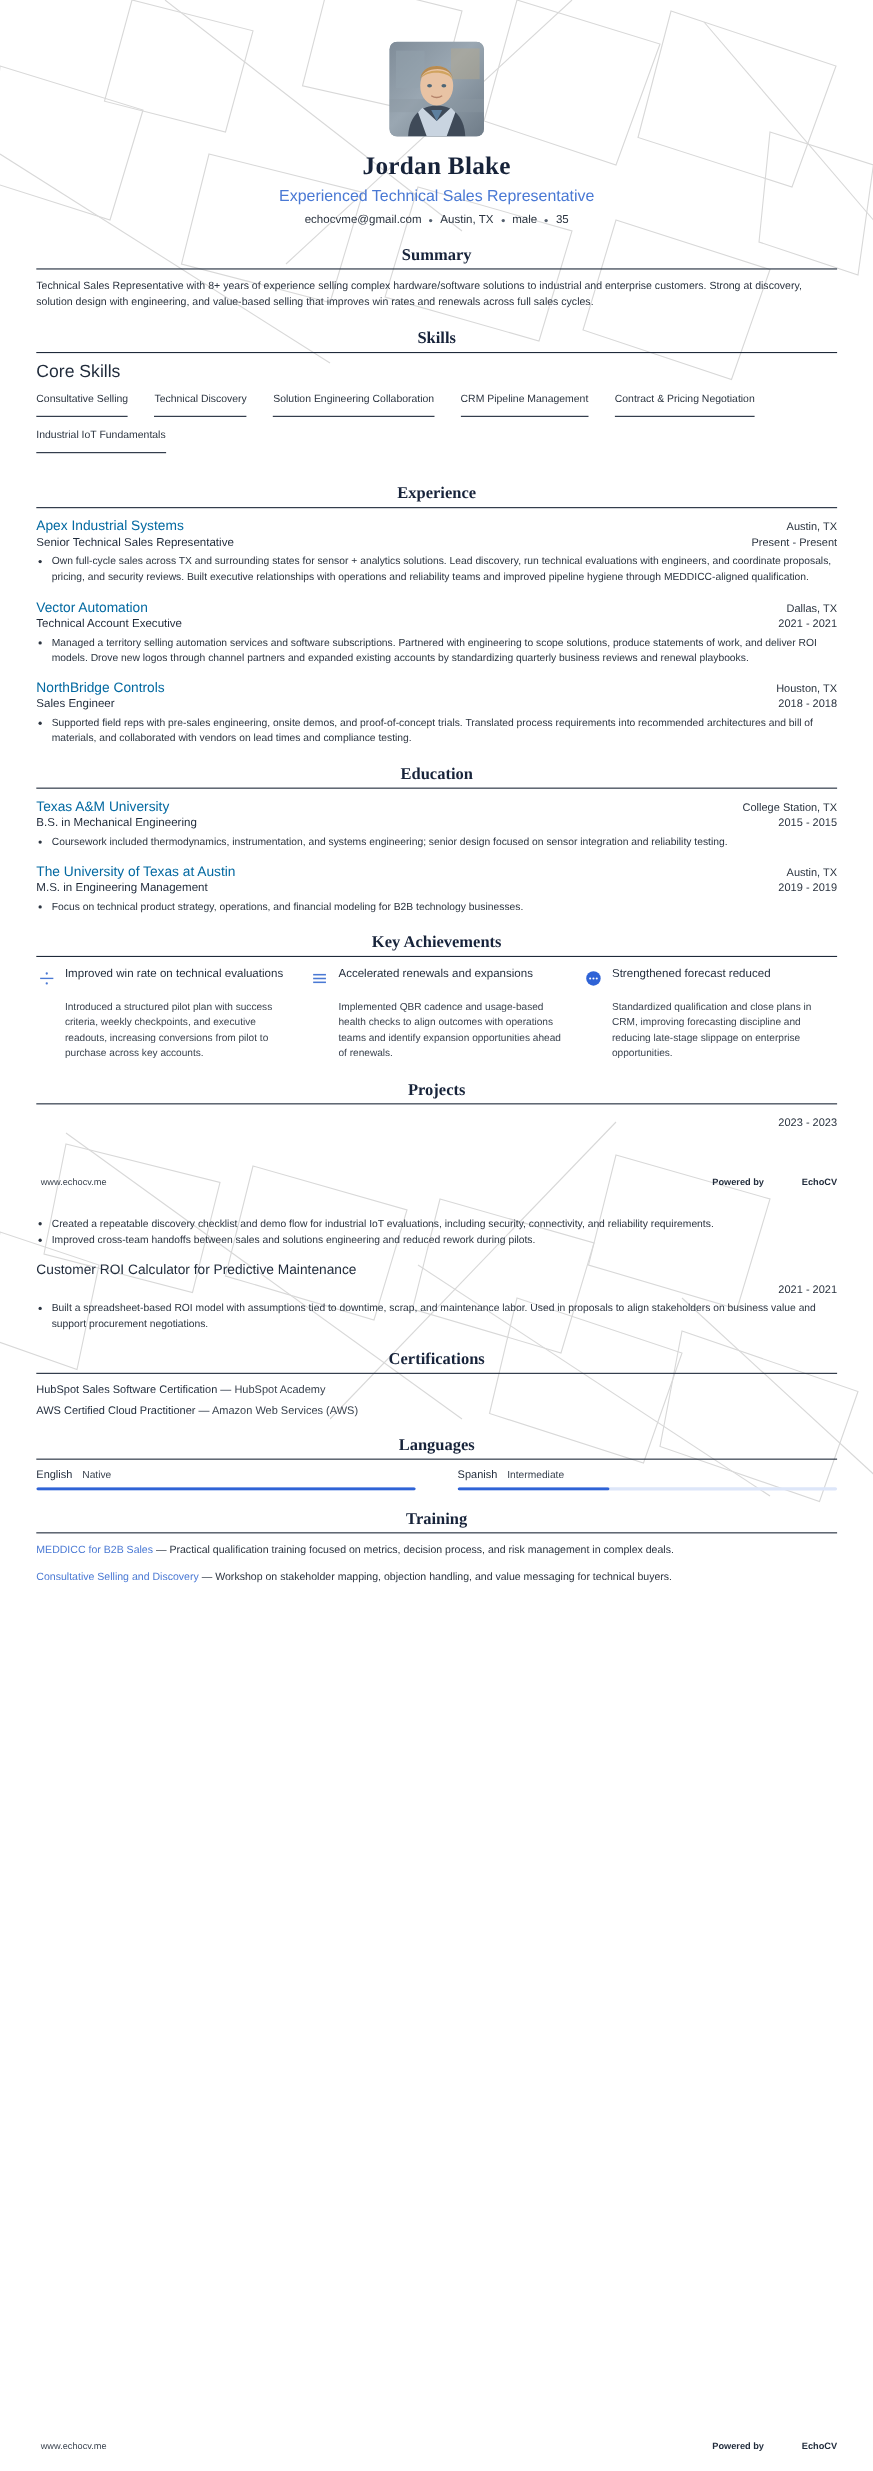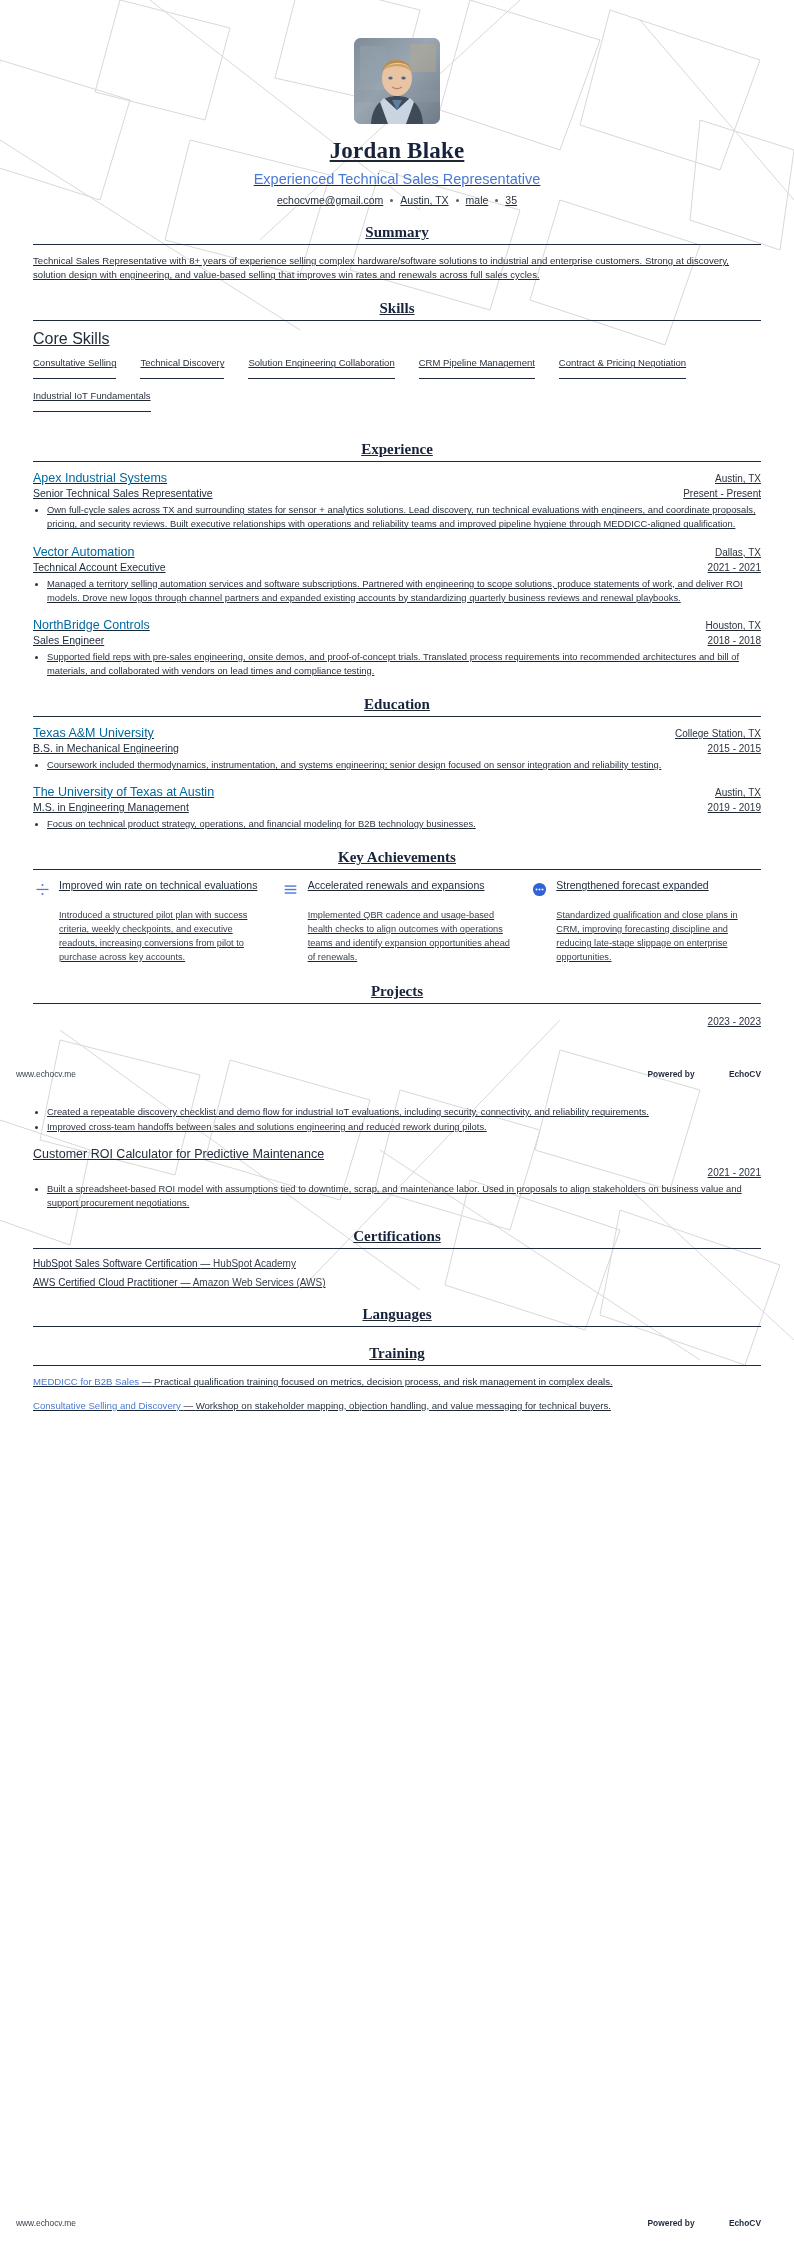--- a/index.html
+++ b/index.html
@@ -10,21 +10,20 @@
     background: #ffffff;
     color: #1f2733;
     position: relative;
   }
   .page {
     position: relative;
     width: 794px;
     min-height: 2246px;
     background: #ffffff;
     overflow: hidden;
-    text-decoration: underline;
   }
   .bg-art {
     position: absolute;
     inset: 0;
     width: 794px;
     height: 2246px;
     pointer-events: none;
     z-index: 0;
   }
   .content {
@@ -241,21 +240,21 @@
     color: #2b3440;
     line-height: 1.5;
     margin-bottom: 9px;
   }
   .train-name { color: #4a79d4; }
   .train-dash { color: #2b3440; }
 
   
   .page-footer {
     position: absolute;
-    left: 16px; right: 33px;
+    left: 37px; right: 33px;
     display: flex;
     justify-content: space-between;
     align-items: center;
     font-size: 8.4px;
     color: #3a434f;
     z-index: 3;
   }
   .footer-1 { top: 1069px; }
   .footer-2 { top: 2218px; }
   .footer-brand { font-weight: bold; color: #1f2a3a; }
@@ -472,21 +471,21 @@
         <div class="ach">
           <div class="ach-icon">
             <svg width="15" height="15" viewBox="0 0 16 16">
               <circle cx="8" cy="8" r="7" fill="#2f63d6"></circle>
               <circle cx="4.8" cy="8" r="1" fill="#ffffff"></circle>
               <circle cx="8" cy="8" r="1" fill="#ffffff"></circle>
               <circle cx="11.2" cy="8" r="1" fill="#ffffff"></circle>
             </svg>
           </div>
           <div>
-            <div class="ach-title">Strengthened forecast expanded</div>
+            <div class="ach-title">Strengthened forecast reduced</div>
             <div class="ach-desc">Standardized qualification and close plans in CRM, improving forecasting discipline and reducing late-stage slippage on enterprise opportunities.</div>
           </div>
         </div>
 
       </div>
     </div>
 
     <div class="section">
       <div class="section-title">Projects</div>
       <div class="section-rule"></div>
@@ -524,20 +523,40 @@
       <div class="cert-row">
         <span>AWS Certified Cloud Practitioner</span>
         <span>—</span>
         <span class="cert-issuer">Amazon Web Services (AWS)</span>
       </div>
     </div>
 
     <div class="section">
       <div class="section-title">Languages</div>
       <div class="section-rule"></div>
+      <div class="lang-grid">
+        <div>
+          <div class="lang-labels">
+            <span class="lang-name">English</span>
+            <span class="lang-level">Native</span>
+          </div>
+          <div class="lang-bar">
+            <div class="lang-bar-fill" style="width:100%"></div>
+          </div>
+        </div>
+        <div>
+          <div class="lang-labels">
+            <span class="lang-name">Spanish</span>
+            <span class="lang-level">Intermediate</span>
+          </div>
+          <div class="lang-bar">
+            <div class="lang-bar-fill" style="width:40%"></div>
+          </div>
+        </div>
+      </div>
     </div>
 
     <div class="section">
       <div class="section-title">Training</div>
       <div class="section-rule"></div>
       <div class="train-row">
         <span class="train-name">MEDDICC for B2B Sales</span>
         <span class="train-dash">—</span>
         <span>Practical qualification training focused on metrics, decision process, and risk management in complex deals.</span>
       </div>

